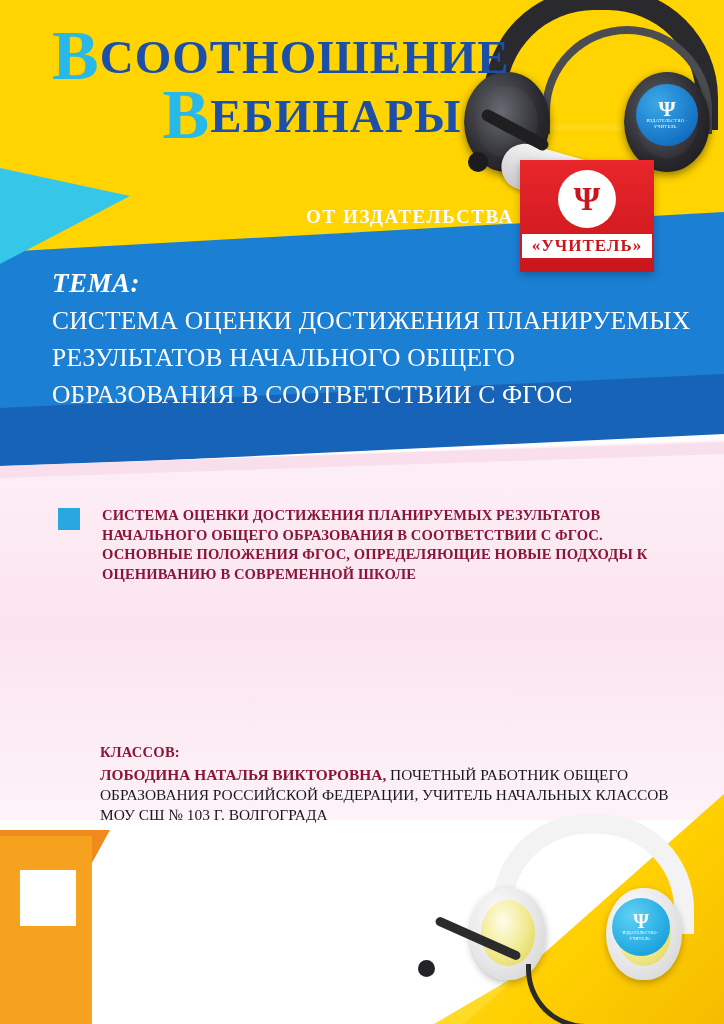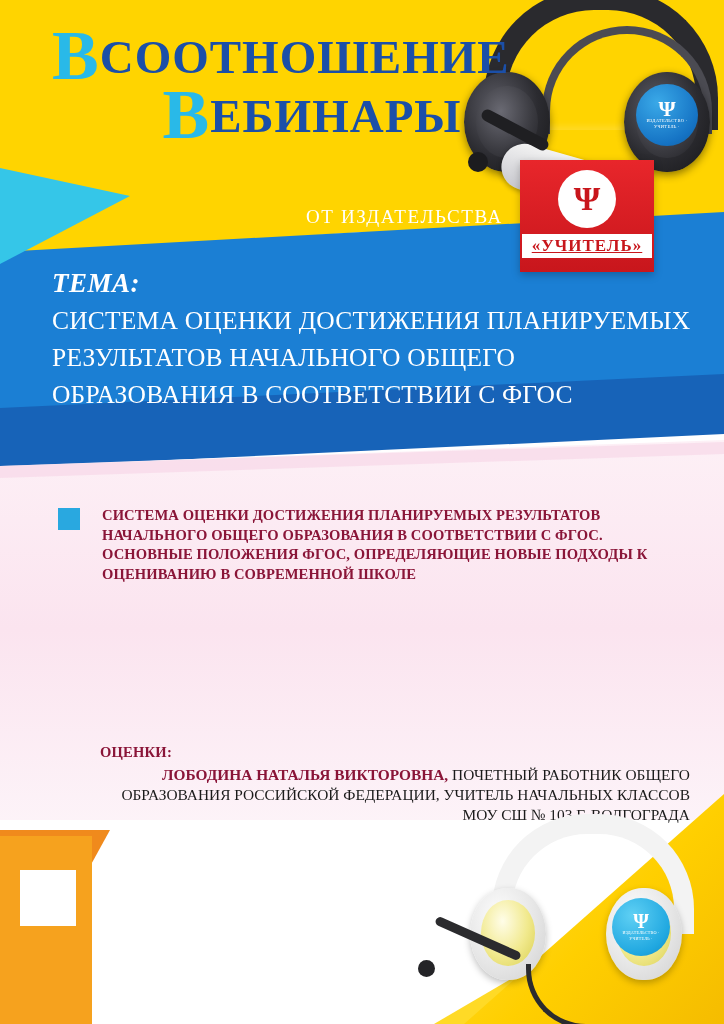--- a/index.html
+++ b/index.html
@@ -216,20 +216,21 @@
   }
 
   
   .publisher-line {
     position: absolute;
     left: 306px; top: 206px;
     color: #ffffff;
     font-size: 19px;
     letter-spacing: 1.6px;
     font-family: "Liberation Serif", serif;
+    font-weight: bold;
   }
   .logo-box {
     position: absolute;
     left: 520px; top: 160px;
     width: 134px; height: 112px;
     background: linear-gradient(180deg,#e8262b 0%, #c8161c 100%);
     box-shadow: 0 3px 8px rgba(0,0,0,.25);
     display: flex;
     flex-direction: column;
     align-items: center;
@@ -250,21 +251,20 @@
   }
   .logo-name {
     margin-top: 6px;
     background: #ffffff;
     color: #c8161c;
     font-weight: bold;
     font-size: 17px;
     letter-spacing: 1px;
     padding: 2px 10px;
     font-family: "Liberation Serif", serif;
-    text-decoration: underline;
   }
 
   
   .theme-label {
     position: absolute;
     left: 52px; top: 268px;
     color: #ffffff;
     font-size: 27px;
     font-weight: bold;
     letter-spacing: .5px;
@@ -316,21 +316,20 @@
     color: #8a1538;
     font-size: 14.6px;
     font-weight: bold;
     letter-spacing: .2px;
     margin-bottom: 4px;
   }
   .presenter-text {
     color: #1a1a1a;
     font-size: 15.4px;
     line-height: 20px;
-    text-align: right;
   }
   .presenter-name {
     color: #8a1538;
     font-weight: bold;
   }
 
   
   .hp-bottom {
     position: absolute;
     right: 28px; bottom: 10px;
@@ -453,21 +452,21 @@
   <div class="theme-title">СИСТЕМА ОЦЕНКИ ДОСТИЖЕНИЯ ПЛАНИРУЕМЫХ РЕЗУЛЬТАТОВ НАЧАЛЬНОГО ОБЩЕГО ОБРАЗОВАНИЯ В СООТВЕТСТВИИ С ФГОС</div>
 
   <div class="bullets">
     <div class="bullet-row">
       <div class="bullet-marker"></div>
       <div class="bullet-text">СИСТЕМА ОЦЕНКИ ДОСТИЖЕНИЯ ПЛАНИРУЕМЫХ РЕЗУЛЬТАТОВ НАЧАЛЬНОГО ОБЩЕГО ОБРАЗОВАНИЯ В СООТВЕТСТВИИ С ФГОС. ОСНОВНЫЕ ПОЛОЖЕНИЯ ФГОС, ОПРЕДЕЛЯЮЩИЕ НОВЫЕ ПОДХОДЫ К ОЦЕНИВАНИЮ В СОВРЕМЕННОЙ ШКОЛЕ</div>
     </div>
   </div>
 
   <div class="presenter">
-    <div class="presenter-label">ОЦЕНКИ:</div>
+    <div class="presenter-label">КЛАССОВ:</div>
     <div class="presenter-text"><span class="presenter-name">ЛОБОДИНА НАТАЛЬЯ ВИКТОРОВНА,</span><span> ПОЧЕТНЫЙ РАБОТНИК ОБЩЕГО ОБРАЗОВАНИЯ РОССИЙСКОЙ ФЕДЕРАЦИИ, УЧИТЕЛЬ НАЧАЛЬНЫХ КЛАССОВ МОУ СШ № 103 Г. ВОЛГОГРАДА</span></div>
   </div>
 
   <div class="hp-bottom">
     <div class="hpb-band"></div>
     <div class="hpb-cup left">
       <div class="hpb-pad"></div>
     </div>
     <div class="hpb-cup right">
       <div class="hpb-pad"></div>

